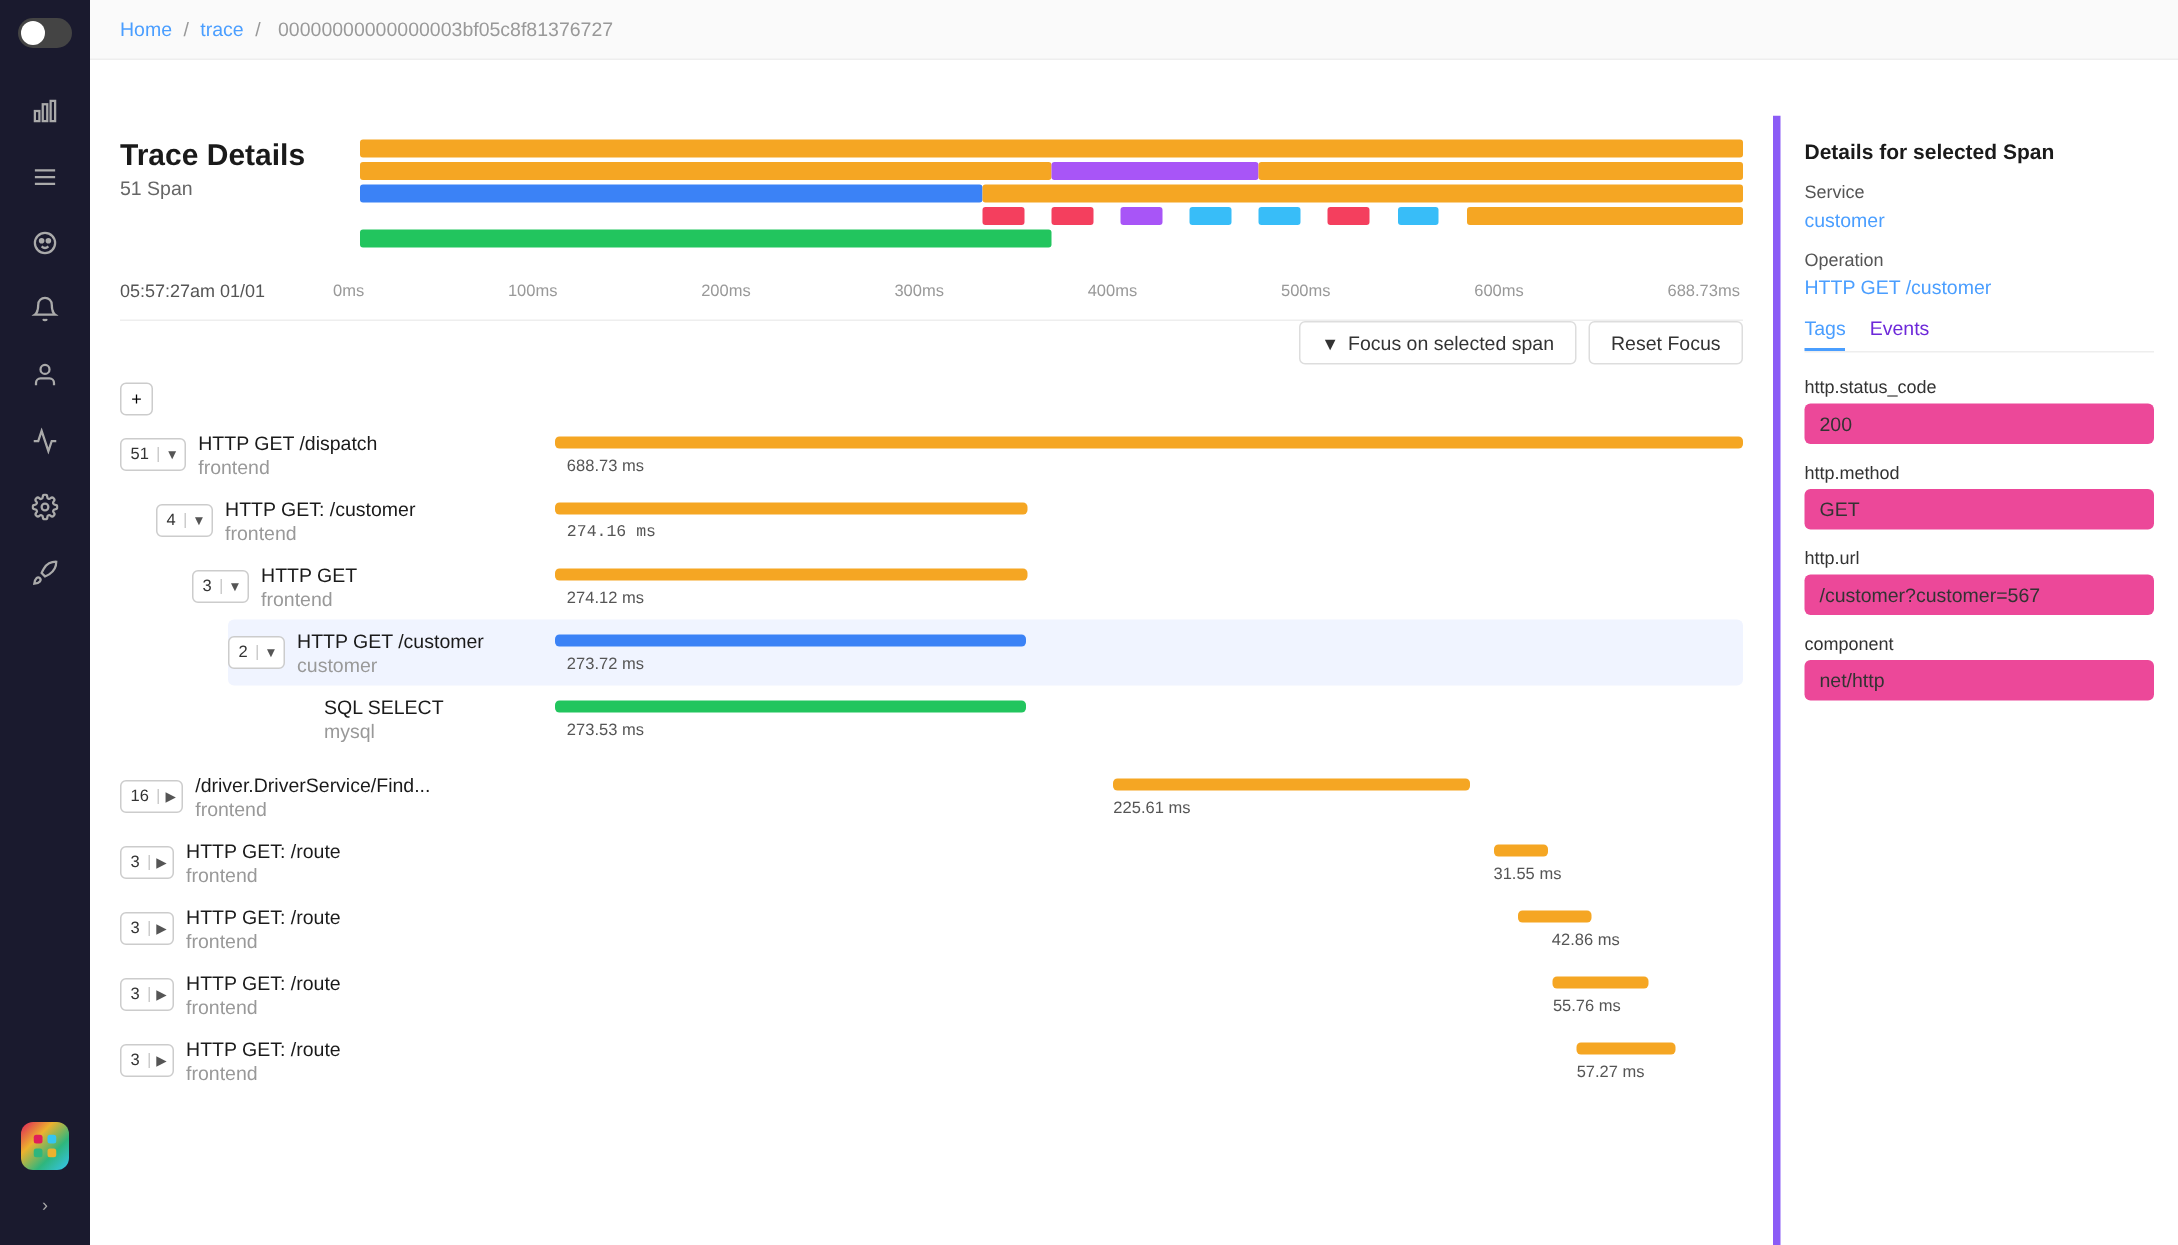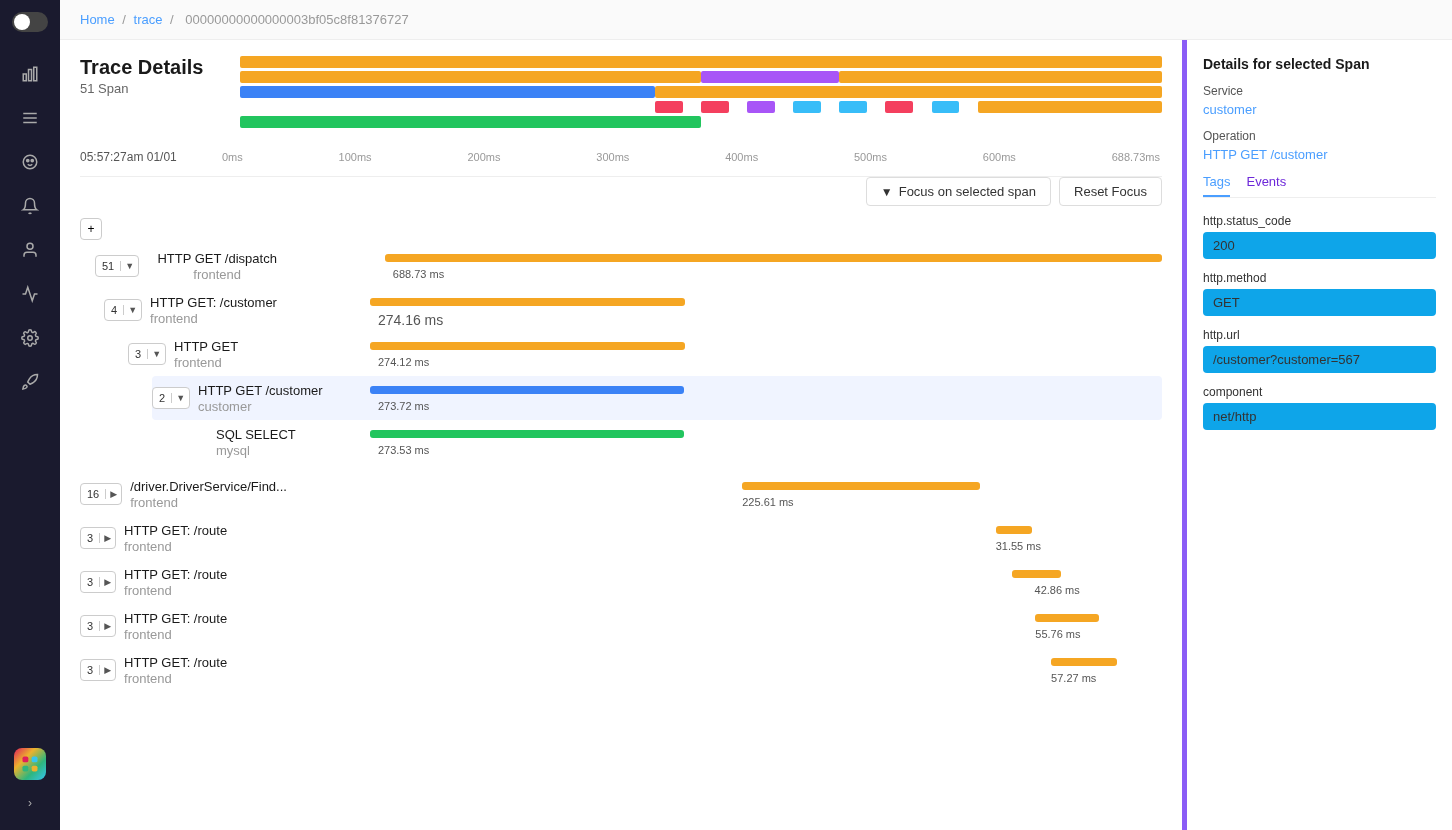--- a/index.html
+++ b/index.html
@@ -60,20 +60,21 @@
       color: #aaa; cursor: pointer; font-size: 12px;
     }
 
     
     .main-content {
       flex: 1;
       display: flex;
       flex-direction: column;
       overflow: hidden;
       background: #fff;
+      gap: 37px;
     }
 
     
     .breadcrumb {
       padding: 12px 20px;
       font-size: 13px;
       color: #666;
       border-bottom: 1px solid #eee;
       background: #fafafa;
     }
@@ -225,21 +226,21 @@
     .panel-link { font-size: 13px; color: #4a9eff; margin-bottom: 12px; display: block; }
     .panel-tabs { display: flex; gap: 16px; margin-bottom: 16px; border-bottom: 1px solid #eee; }
     .panel-tab {
       font-size: 13px; padding-bottom: 6px; cursor: pointer; color: #6d28d9;
       border-bottom: 2px solid transparent;
     }
     .panel-tab.active { color: #4a9eff; border-bottom-color: #4a9eff; }
     .tag-row { margin-bottom: 12px; }
     .tag-label { font-size: 12px; font-weight: 500; color: #333; margin-bottom: 4px; }
     .tag-value {
-      background: #0ea5e9;
+      background: #ec4899;
       border-radius: 4px;
       padding: 6px 10px;
       font-size: 13px;
       color: #333;
     }
   </style>
 </head>
 <body>
 
 <div class="sidebar">
@@ -385,21 +386,21 @@
           <span>Reset Focus</span>
         </button>
       </div>
 
       <div class="span-tree">
 
         <div style="margin-bottom: 4px;">
           <button style="border:1px solid #ccc;background:#fff;border-radius:4px;width:22px;height:22px;cursor:pointer;font-size:12px;display:flex;align-items:center;justify-content:center;">+</button>
         </div>
 
-        <div class="span-row" style="margin-left: 15px; text-align: center;">
+        <div class="span-row" style="margin-left: 0px;">
           <div style="display:flex;align-items:center;min-width:290px;flex-shrink:0;">
             <div class="span-badge">
               <span class="span-badge-num">51</span>
               <span class="span-badge-arrow">▼</span>
             </div>
             <div class="span-info">
               <div class="span-op">HTTP GET /dispatch</div>
               <div class="span-service">frontend</div>
             </div>
           </div>
@@ -415,21 +416,21 @@
               <span class="span-badge-num">4</span>
               <span class="span-badge-arrow">▼</span>
             </div>
             <div class="span-info">
               <div class="span-op">HTTP GET: /customer</div>
               <div class="span-service">frontend</div>
             </div>
           </div>
           <div class="span-bars" style="position:relative;flex:1;height:36px;">
             <div class="span-bar" style="background:#f5a623;left:0%;width:39.8%;top:10px;height:8px;position:absolute;border-radius:3px;"></div>
-            <div class="span-duration" style="left:1%;top:20px;font-size:14px;color:#555;position:absolute;">274.16 ms</div>
+            <div class="span-duration" style="left:1%;top:20px;font-size:11px;color:#555;position:absolute;font-family:Liberation Mono, monospace;">274.16 ms</div>
           </div>
         </div>
 
         <div class="span-row" style="margin-left: 48px;">
           <div style="display:flex;align-items:center;min-width:242px;flex-shrink:0;">
             <div class="span-badge">
               <span class="span-badge-num">3</span>
               <span class="span-badge-arrow">▼</span>
             </div>
             <div class="span-info">

